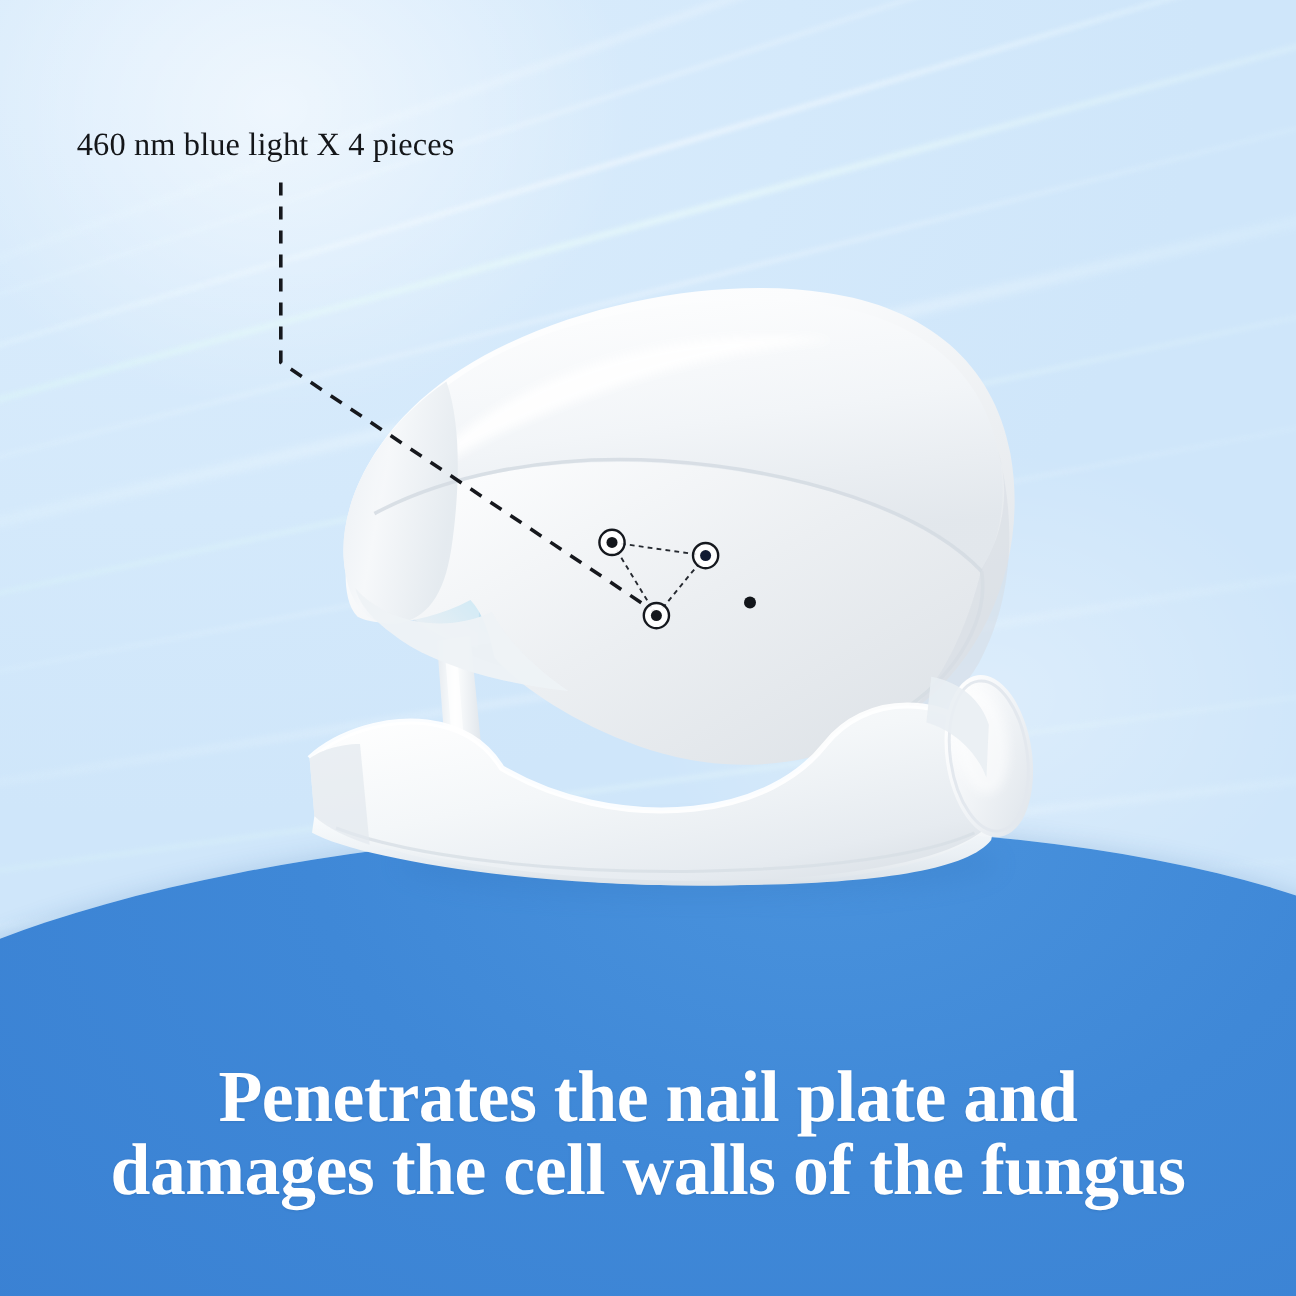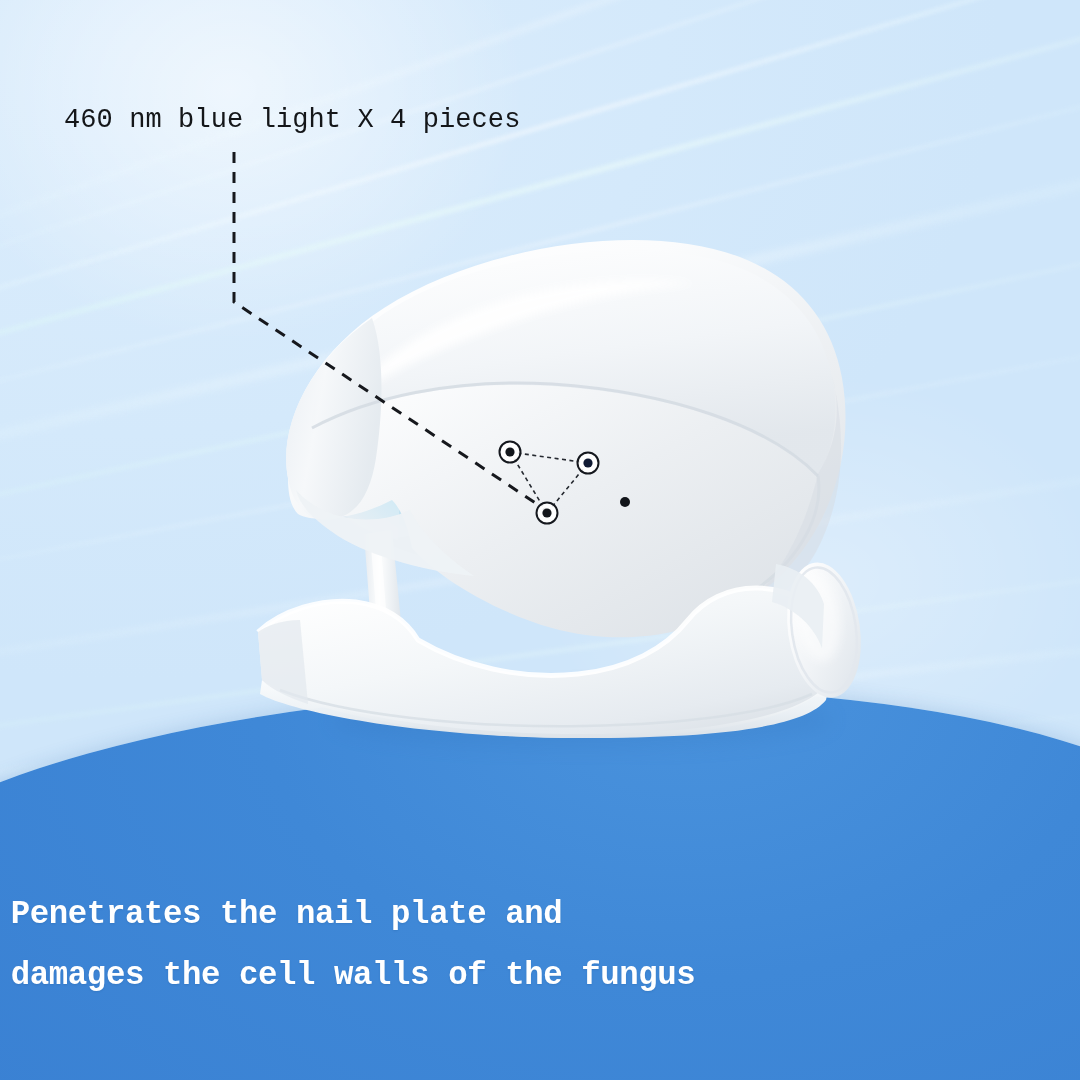--- a/index.html
+++ b/index.html
@@ -6,21 +6,21 @@
   html, body {
     margin: 0;
     padding: 0;
     background: #ffffff;
   }
   #stage {
     position: relative;
     width: 1080px;
     height: 1080px;
     overflow: hidden;
-    font-family: Liberation Mono, monospace;
+    font-family: Liberation Serif, serif;
     background: #ec4899;
   }
 
   
   .bg-base {
     position: absolute;
     inset: 0;
     background:
       radial-gradient(130% 95% at 12% 4%, #dcedfc 0%, #d4e9fb 38%, #cfe6fa 62%, #cfe6fa 100%),
       linear-gradient(168deg, #dbedfc 0%, #d2e8fb 48%, #cde5fa 100%);
@@ -107,23 +107,24 @@
     white-space: nowrap;
   }
   .leader-svg { position: absolute; left: 0; top: 0; width: 1080px; height: 1080px; overflow: visible; }
 
   
   .caption {
     position: absolute;
     left: 0;
     right: 0;
     top: 884px;
+    text-align: center;
     color: #ffffff;
     font-weight: 700;
-    font-size: 33px;
+    font-size: 61px;
     line-height: 61px;
     letter-spacing: -0.4px;
     text-shadow: 0 1px 2px rgba(22,70,130,0.18);
   }
   .caption .cap-line { display: block; transform: scaleX(0.98); }
 </style>
 </head>
 <body>
 
 <div id="stage">

